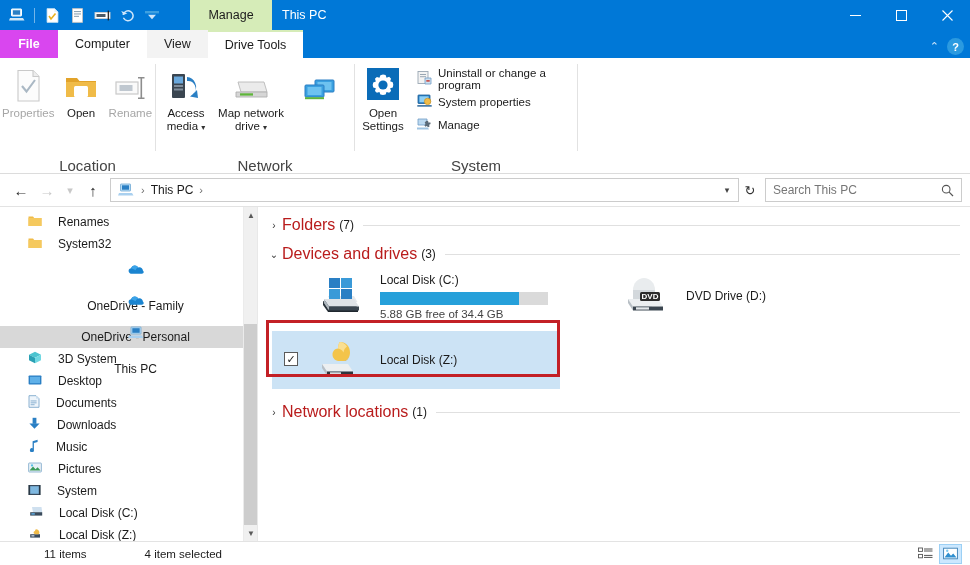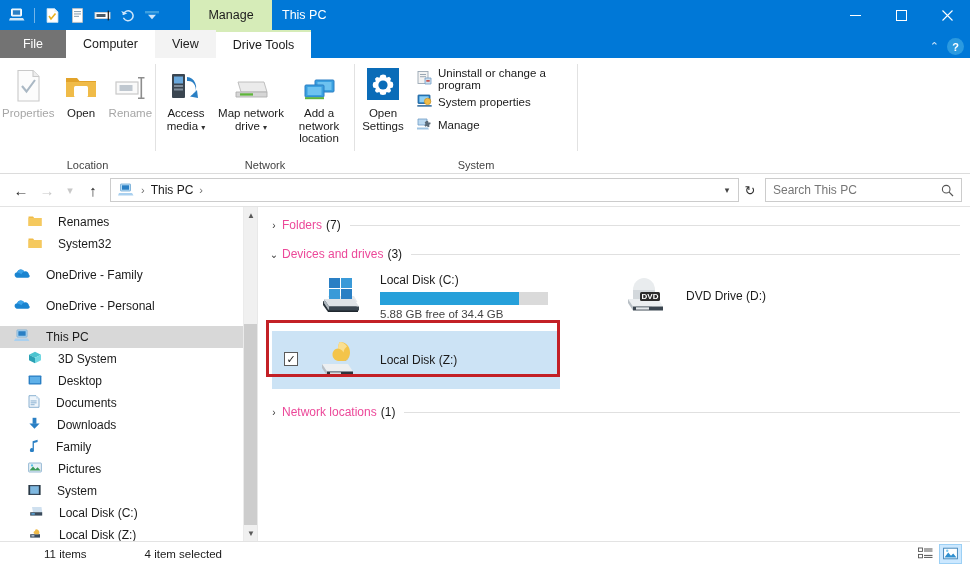--- a/index.html
+++ b/index.html
@@ -39,22 +39,22 @@
     width: 46px; height: 30px; display: flex; align-items: center; justify-content: center;
     color: #fff; cursor: default;
   }
 
   
   .tabstrip {
     height: 28px; background: #0078d7; display: flex; align-items: flex-end;
     position: relative; flex: 0 0 28px;
   }
   .tab-file {
-    width: 66px; height: 28px; background: #737373; color: #fff;
-    display: flex; align-items: center; justify-content: center; font-size: 12.5px; cursor: default;
+    width: 58px; height: 28px; background: #d946ef; color: #fff;
+    display: flex; align-items: center; justify-content: center; font-size: 12.5px; cursor: default; font-weight: bold;
   }
   .tab {
     height: 28px; padding: 0 17px; display: flex; align-items: center; justify-content: center;
     font-size: 12.5px; color: #1b1b1b; background: #fff; cursor: default;
   }
   .tab.inactive { background: #f3f3f3; color: #222; }
   .tab.sub-ctx { background: #fff; border-top: 2px solid #d6ecb8; }
   .tabstrip-filler { flex: 1; height: 28px; background: #0078d7; }
   .tab-right {
     position: absolute; right: 6px; bottom: 3px; display: flex; align-items: center; gap: 8px;
@@ -67,21 +67,21 @@
   }
 
   
   .ribbon {
     height: 116px; background: #fff; border-bottom: 1px solid #dcdcdc;
     display: flex; flex: 0 0 116px; position: relative;
   }
   .rgroup { display: flex; flex-direction: column; position: relative; height: 116px; }
   .rgroup-body { display: flex; flex: 1; align-items: flex-start; padding-top: 6px; }
   .rgroup-label {
-    height: 18px; text-align: right; font-size: 11px; color: #444;
+    height: 18px; text-align: right; font-size: 15px; color: #444;
     display: flex; align-items: center; justify-content: center; margin-left: 20px;
   }
   .rgroup-div { width: 1px; background: #e2e2e2; margin: 6px 0 22px; }
   .bigbtn {
     width: 62px; display: flex; flex-direction: column; align-items: center;
     padding: 3px 2px 0; cursor: default; text-align: center;
   }
   .bigbtn .ic { height: 36px; display: flex; align-items: flex-end; justify-content: center; }
   .bigbtn .lb { font-size: 11.5px; color: #1b1b1b; line-height: 12.5px; margin-top: 4px; }
   .bigbtn.disabled .lb { color: #a6a6a6; }
@@ -126,21 +126,21 @@
   .navpane {
     width: 258px; position: relative; background: #fff; overflow: hidden; flex: 0 0 258px;
     border-right: 1px solid #e8e8e8;
   }
   .navlist { padding-top: 4px; }
   .navitem {
     height: 22px; display: flex; align-items: center; gap: 16px; padding-left: 10px;
     font-size: 12px; color: #1b1b1b; cursor: default; white-space: nowrap;
   }
   .navitem.selected { background: #d8d8d8; }
-  .navitem.indent1 { padding-left: 14px; }
+  .navitem.indent1 { padding-left: 14px; flex-direction: column; }
   .navitem.indent2 { padding-left: 28px; }
   .navitem .nlabel { line-height: 22px; }
   .navspacer { height: 9px; }
 
   .scrollbar {
     position: absolute; right: 0; top: 0; width: 14px; height: 100%;
     background: #f0f0f0; border-left: 1px solid #ebebeb;
   }
   .sb-arrow {
     width: 14px; height: 16px; display: flex; align-items: center; justify-content: center;
@@ -148,21 +148,21 @@
   }
   .sb-arrow.bottom { position: absolute; bottom: 0; }
   .sb-thumb {
     position: absolute; left: 0; width: 14px; background: #cdcdcd; cursor: default;
   }
 
   
   .filepane { flex: 1; background: #fff; position: relative; overflow: hidden; padding: 0 8px; }
   .grouphdr { display: flex; align-items: center; height: 22px; margin-top: 7px; cursor: default; }
   .grouphdr .gchev { width: 16px; text-align: center; color: #3a3a3a; font-size: 10px; }
-  .grouphdr .gname { font-size: 12px; color: #ec4899; white-space: nowrap; }
+  .grouphdr .gname { font-size: 16px; color: #b91c1c; white-space: nowrap; }
   .grouphdr .gcount { font-size: 12px; color: #1b1b1b; margin-left: 4px; }
   .grouphdr .grule { flex: 1; height: 1px; background: #e0e0e0; margin-left: 9px; margin-right: 2px; }
 
   .tilegrid { display: flex; flex-wrap: wrap; padding-left: 6px; }
   .tile {
     width: 288px; height: 58px; display: flex; align-items: center; position: relative;
     cursor: default; padding-left: 6px; margin-top: 2px;
   }
   .tile.selected { background: #cce3f5; }
   .tile-check {
@@ -351,21 +351,20 @@
         <div class="bigbtn" style="width:66px">
           <div class="ic">
             <svg width="40" height="30" viewBox="0 0 40 30">
                 <rect x="16" y="7" width="19" height="12" rx="1" fill="#3aa0e0" stroke="#2a7fc4" stroke-width="1"></rect>
                 <rect x="18.5" y="9" width="14" height="8" fill="#6dc2f0"></rect>
                 <rect x="6" y="12" width="19" height="12" rx="1" fill="#3aa0e0" stroke="#2a7fc4" stroke-width="1"></rect>
                 <rect x="8.5" y="14" width="14" height="8" fill="#6dc2f0"></rect>
                 <rect x="6" y="24.2" width="19" height="2" fill="#5fb53a"></rect>
               </svg>
           </div>
-          <div class="lb">Add a network location</div>
         </div>
       </div>
       <div class="rgroup-label">Network</div>
     </div>
 
     <div class="rgroup-div"></div>
 
     <div class="rgroup" style="width:222px">
       <div class="rgroup-body">
         <div class="bigbtn" style="width:62px">
@@ -539,21 +538,21 @@
                 <rect x="4.6" y="0.8" width="3.8" height="6" fill="#2a7fc4"></rect>
                 <path d="M1.4 6.4 H11.6 L6.5 11.8 Z" fill="#2a7fc4"></path>
               </svg></span>
           <span class="nlabel">Downloads</span>
         </div>
 
         <div class="navitem indent2">
           <span><svg width="12" height="13" viewBox="0 0 12 13">
                 <path d="M9.6 0.8 L4.6 2.2 V9.3 A2 2 0 1 0 5.9 10.8 V4 L9.6 3 Z" fill="#2a7fc4"></path>
               </svg></span>
-          <span class="nlabel">Family</span>
+          <span class="nlabel">Music</span>
         </div>
 
         <div class="navitem indent2">
           <span><svg width="14" height="11" viewBox="0 0 14 11">
                 <rect x="0.6" y="1" width="12.8" height="9" rx=".7" fill="#e8f0f7" stroke="#7fa9cc" stroke-width=".8"></rect>
                 <path d="M1.5 8.6 L5 4.6 L7.5 7.2 L9.6 5.2 L12.6 8.6 Z" fill="#3a9a5a"></path>
                 <circle cx="4" cy="3.4" r="1.1" fill="#56c0e8"></circle>
               </svg></span>
           <span class="nlabel">Pictures</span>
         </div>

